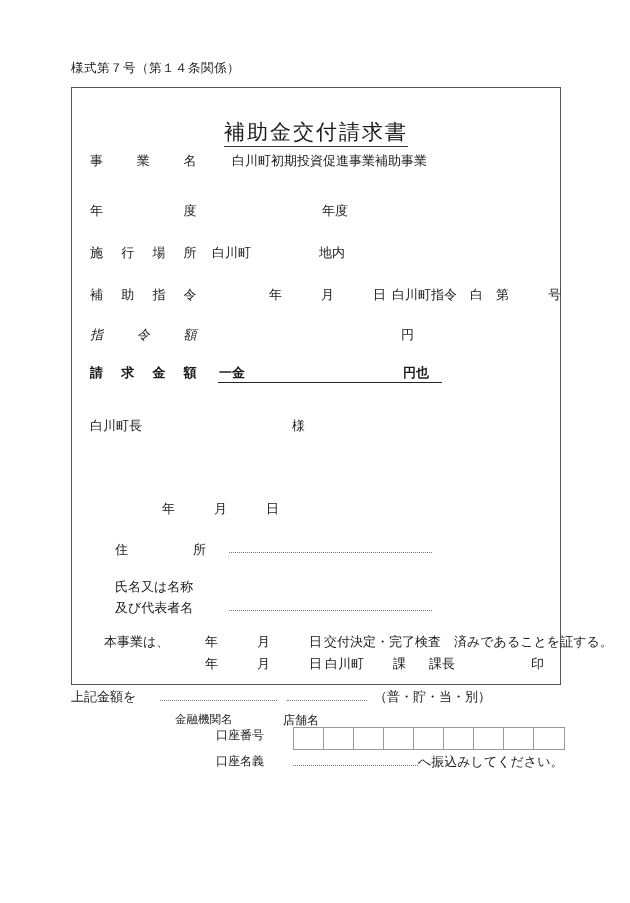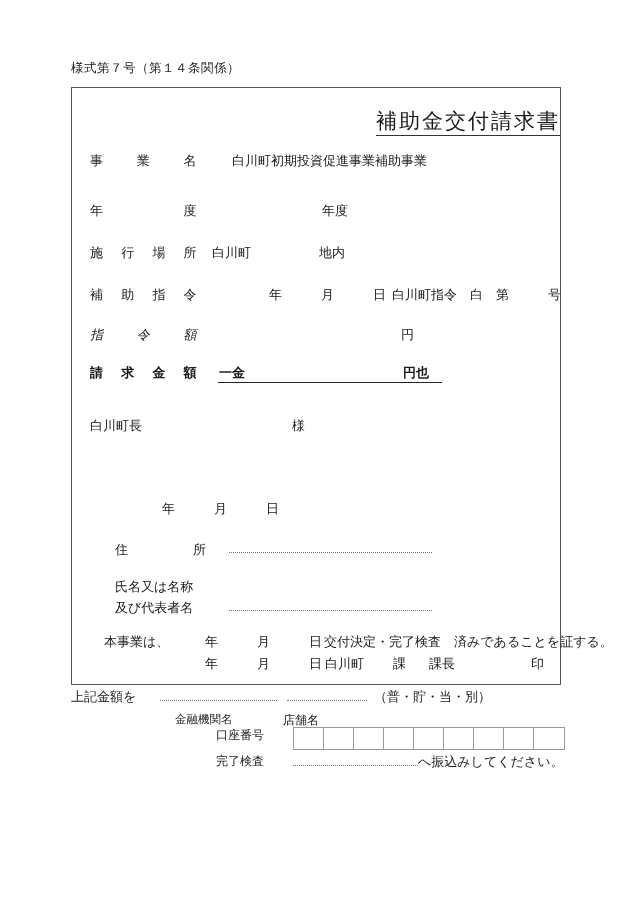--- a/index.html
+++ b/index.html
@@ -41,22 +41,22 @@
     border: 1px solid #555;
     box-sizing: border-box;
     background: #fff;
   }
 
   
   .title {
     position: absolute;
     left: 0;
     right: 0;
-    top: 19px;
-    text-align: right;
+    top: 30px;
+    text-align: center;
     font-size: 21px;
     letter-spacing: 2px;
   }
   .title span {
     border-bottom: 1px solid #333;
     padding-bottom: 2px;
   }
 
   
   .t {
@@ -196,19 +196,19 @@
         <div class="acct-cell"></div>
         <div class="acct-cell"></div>
         <div class="acct-cell"></div>
         <div class="acct-cell"></div>
         <div class="acct-cell"></div>
         <div class="acct-cell"></div>
         <div class="acct-cell"></div>
         <div class="acct-cell"></div>
       </div>
 
-    <div class="t" style="left:216px; top:755px; font-size:12px;">完了検査</div>
+    <div class="t" style="left:216px; top:755px; font-size:12px;">口座名義</div>
     <div class="dotline" style="left:293px; top:765px; width:125px;"></div>
     <div class="t" style="left:418px; top:755px;">へ振込みしてください。</div>
 
   </div>
 
 </div>
 
 </body></html>

